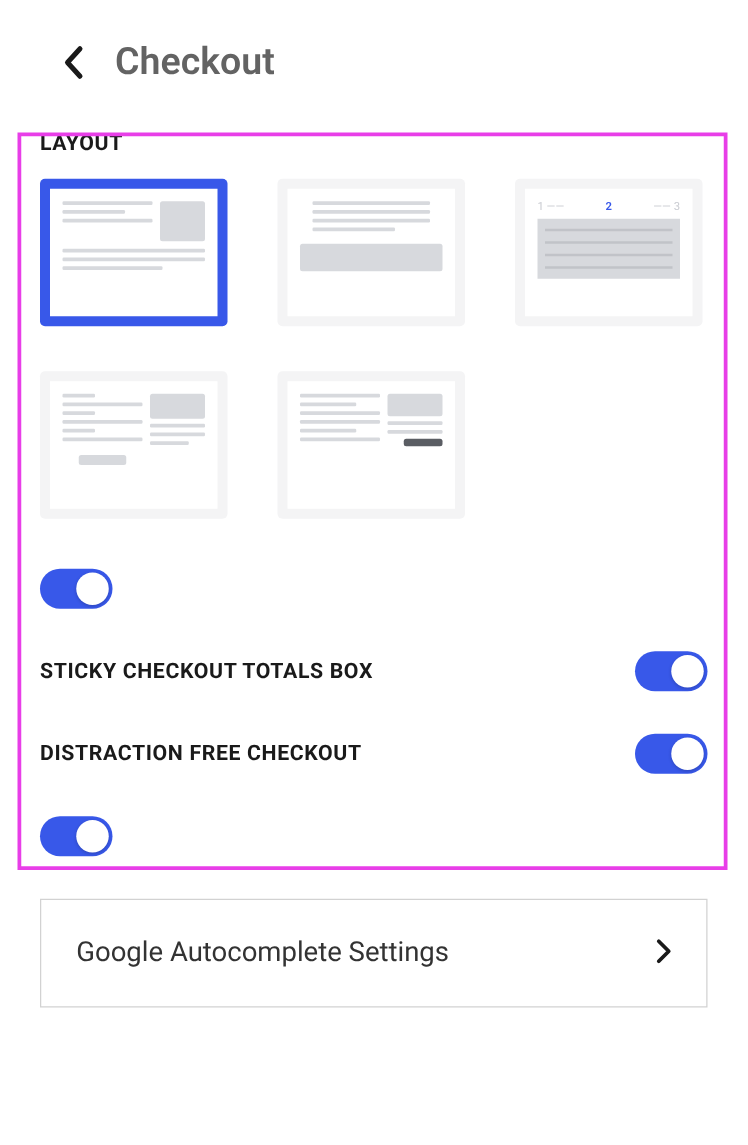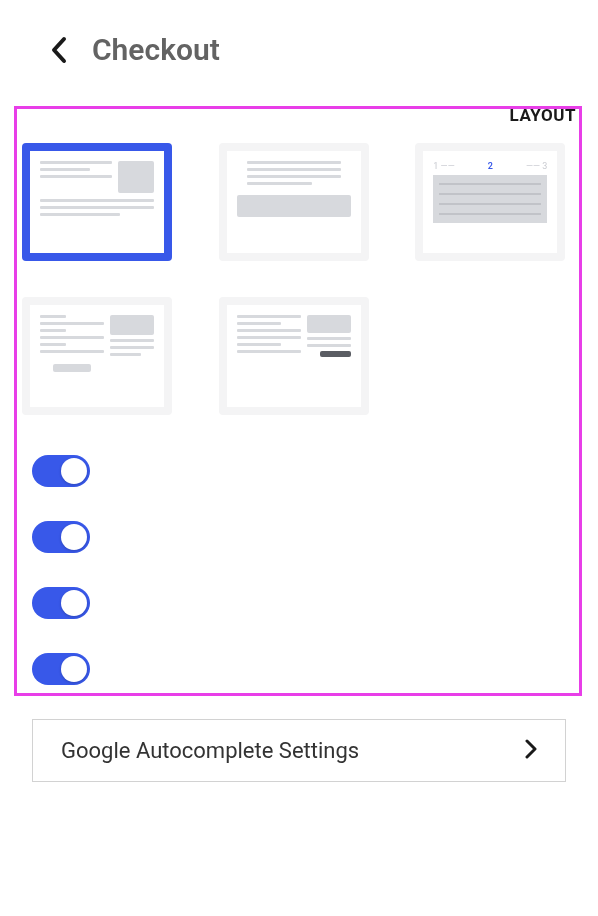--- a/index.html
+++ b/index.html
@@ -23,22 +23,21 @@
     font-size: 30px;
     font-weight: 600;
     color: #636363;
   }
   .highlight-box {
     position: absolute;
     border: 3px solid #e83ee8;
     pointer-events: none;
   }
   .section {
-    padding: 0 22px;
-    text-align: right;
+    padding: 0 32px;
   }
   .section-title {
     font-size: 17px;
     font-weight: 700;
     letter-spacing: 0.5px;
     color: #1a1a1a;
     margin: 18px 0 18px 0;
     text-transform: uppercase;
   }
   .layout-grid {
@@ -120,21 +119,21 @@
   }
 
   
   .accordion-btn {
     margin: 12px 32px 0 32px;
     border: 1px solid #d2d2d2;
     background: #fff;
     display: flex;
     align-items: center;
     justify-content: space-between;
-    padding: 18px 28px;
+    padding: 30px 28px;
     cursor: pointer;
   }
   .accordion-btn .label {
     font-size: 22px;
     color: #333;
   }
 </style>
 </head>
 <body>
 
@@ -248,25 +247,27 @@
 
   </div>
 </div>
 
 <div class="toggle-row">
   <div class="toggle">
       <div class="knob"></div>
     </div>
 </div>
 <div class="toggle-row">
-  <div class="toggle">
-      <div class="knob"></div>
-    </div>
-</div>
-<div class="toggle-row">
+  <span class="toggle-label">STICKY CHECKOUT TOTALS BOX</span>
+  <div class="toggle">
+      <div class="knob"></div>
+    </div>
+</div>
+<div class="toggle-row">
+  <span class="toggle-label">DISTRACTION FREE CHECKOUT</span>
   <div class="toggle">
       <div class="knob"></div>
     </div>
 </div>
 <div class="toggle-row">
   <div class="toggle">
       <div class="knob"></div>
     </div>
 </div>
 

